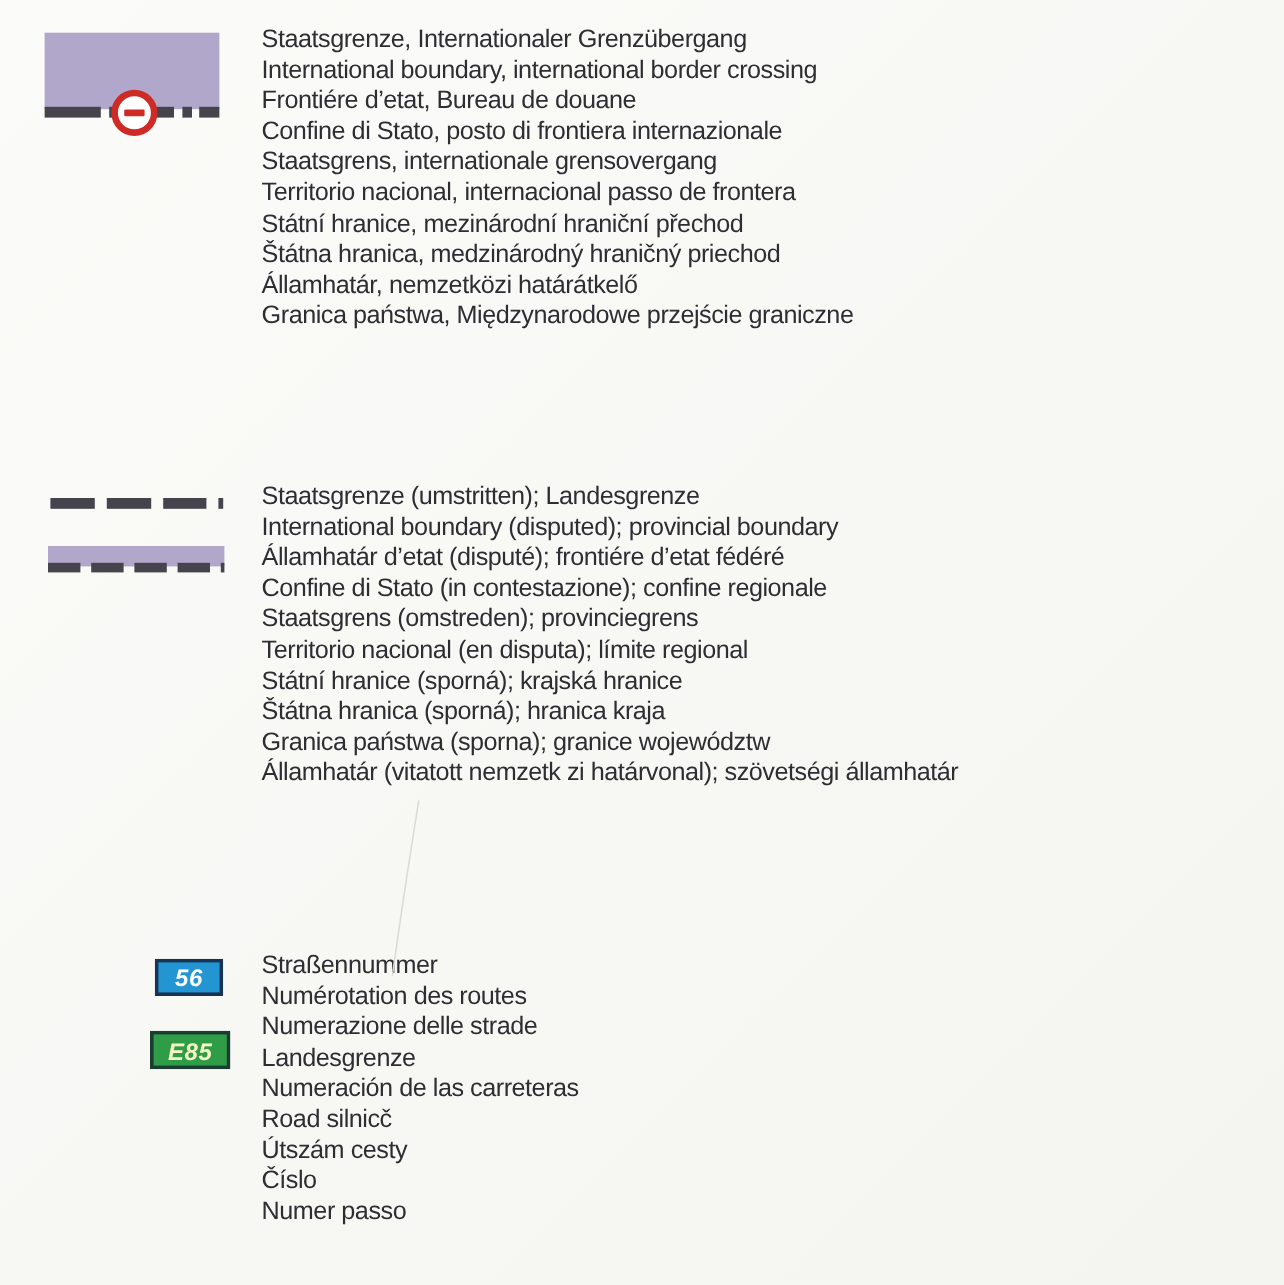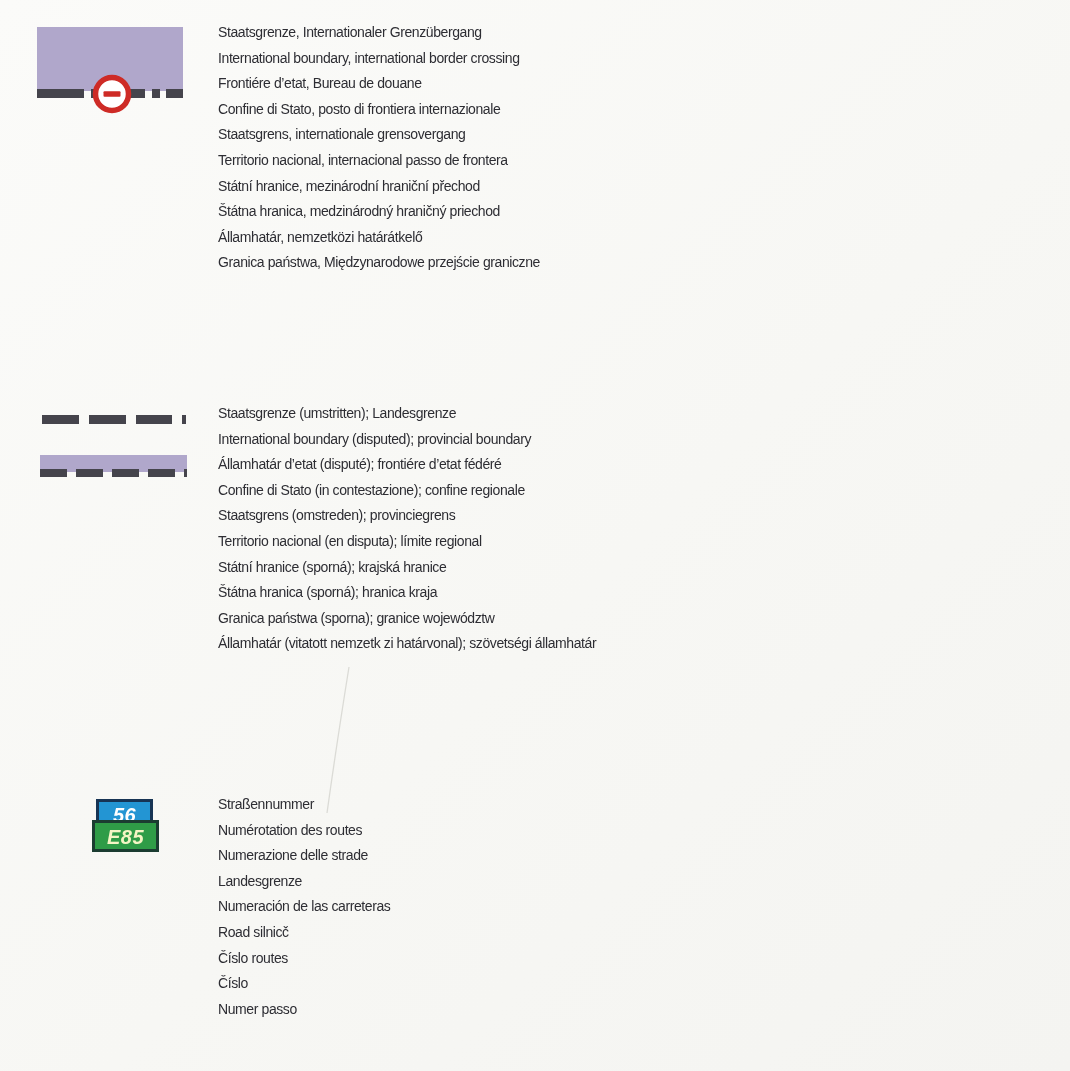--- a/index.html
+++ b/index.html
@@ -12,26 +12,26 @@
     overflow: hidden;
   }
   .page {
     position: absolute;
     inset: 0;
     background: linear-gradient(135deg, #fbfbf9 0%, #f7f7f4 55%, #f4f4f1 100%);
   }
   .symbol { position: absolute; }
   .lines { position: absolute; left: 218px; }
   .line {
-    font-size: 14px;
+    font-size: 21px;
     line-height: 25.6px;
     letter-spacing: -0.4px;
     white-space: nowrap;
   }
-  .badge { position: absolute; }
+  .badge { position: absolute; margin-left: 33px; }
   .badge text {
     font-family: "Liberation Sans", sans-serif;
     font-weight: bold;
     font-style: italic;
     font-size: 20px;
     letter-spacing: 0.5px;
   }
   .scratch-overlay {
     position: absolute;
     inset: 0;
@@ -109,34 +109,34 @@
     </div>
   </section>
 
   <section>
     <div class="badge" style="left:96px; top:799px;">
       <svg width="57" height="31">
         <rect x="1.5" y="1.5" width="54" height="28" stroke-width="3" fill="#2395d3" stroke="#173454"></rect>
         <text x="28.5" y="23" text-anchor="middle" fill="#ffffff">56</text>
       </svg>
     </div>
-    <div class="badge" style="left:92px; top:820px;text-align:right;">
+    <div class="badge" style="left:92px; top:859px;text-align:right;">
       <svg width="67" height="32">
         <rect x="1.5" y="1.5" width="64" height="29" stroke-width="3" fill="#2f9c47" stroke="#1b3c31"></rect>
         <text x="33.5" y="24" text-anchor="middle" fill="#f5f5c5">E85</text>
       </svg>
     </div>
     <div class="lines" style="top:792px;">
       <div class="line">Straßennummer</div>
       <div class="line">Numérotation des routes</div>
       <div class="line">Numerazione delle strade</div>
       <div class="line">Landesgrenze</div>
       <div class="line">Numeración de las carreteras</div>
       <div class="line">Road silnicč</div>
-      <div class="line">Číslo routes</div>
+      <div class="line">Útszám cesty</div>
       <div class="line">Číslo</div>
       <div class="line">Numer passo</div>
     </div>
   </section>
 
   <svg class="scratch-overlay" width="1070" height="1071">
     <path d="M349,667 Q336,748 327,813" fill="none" stroke-width="1.3" stroke="#dbdbd6"></path>
   </svg>
 
 </div>

